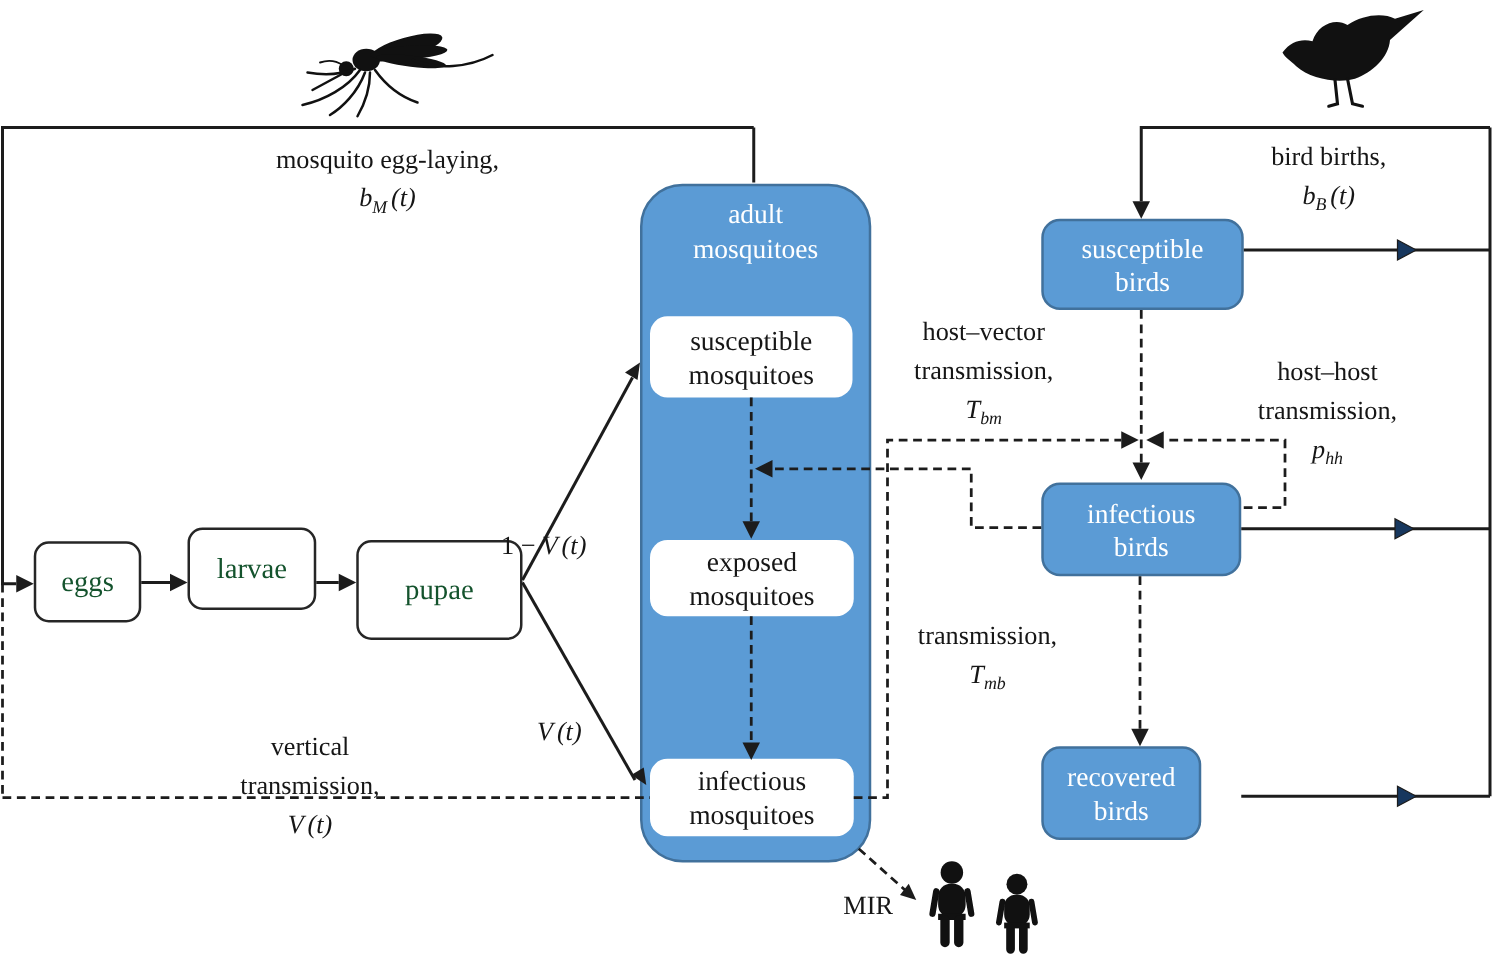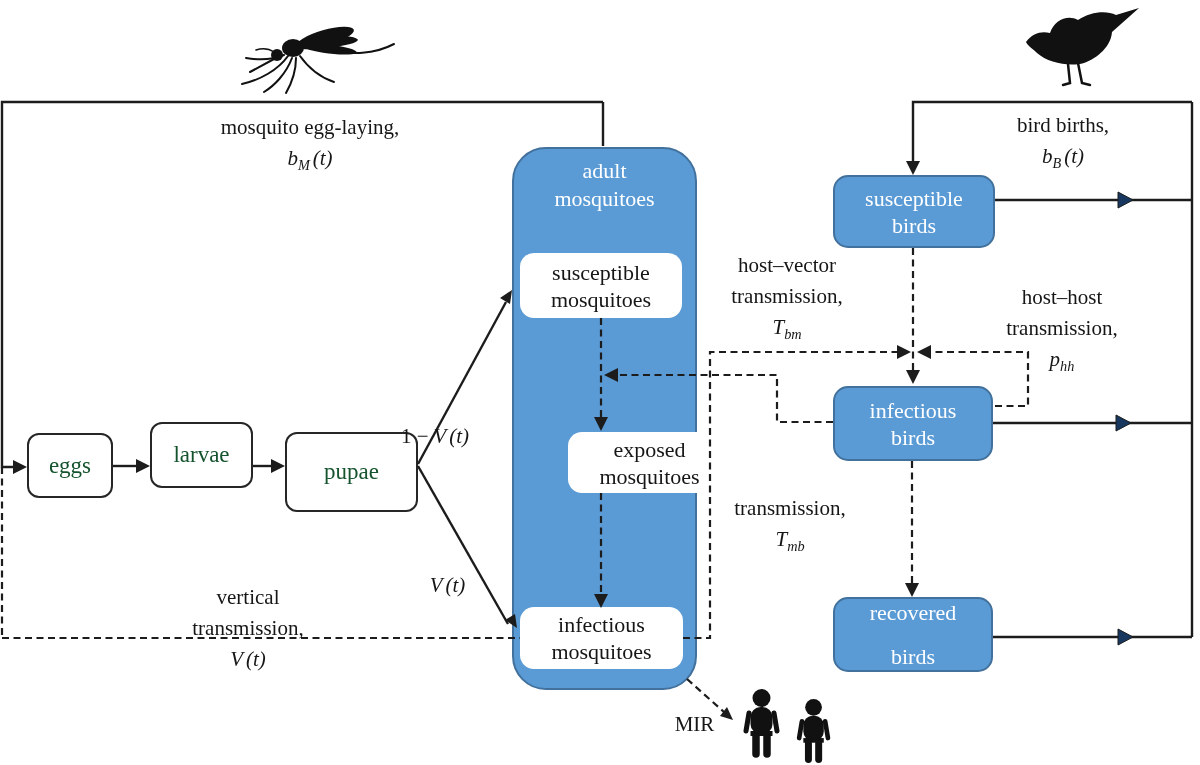--- a/index.html
+++ b/index.html
@@ -10,27 +10,27 @@
   
   .box{position:absolute;display:flex;flex-direction:column;align-items:center;
        justify-content:center;text-align:center;box-sizing:border-box;}
   .container-box{
     left:512px;top:147px;width:185px;height:543px;border-radius:34px;
     background:var(--node-fill);border:2px solid var(--node-border);
     justify-content:flex-start;color:#fff;font-size:22px;line-height:28px;padding-top:8px;
   }
   .whitebox{background:#fff;border-radius:14px;color:#161616;font-size:22px;line-height:27px;}
   #box-sus-mosq{left:520px;top:253px;width:162px;height:65px;}
-  #box-exp-mosq{left:520px;top:432px;width:163px;height:61px;margin-left:48px;}
+  #box-exp-mosq{left:520px;top:432px;width:163px;height:61px;}
   #box-inf-mosq{left:520px;top:607px;width:163px;height:62px;}
   .birdbox{background:var(--node-fill);border:2px solid var(--node-border);
     border-radius:15px;color:#fff;font-size:22px;line-height:27px;}
   #box-sus-birds{left:833px;top:175px;width:162px;height:73px;}
   #box-inf-birds{left:833px;top:386px;width:160px;height:75px;}
-  #box-rec-birds{left:833px;top:597px;width:160px;height:75px;justify-content:space-between;}
+  #box-rec-birds{left:833px;top:597px;width:128px;height:75px;}
   .lifebox{background:#fff;border:2px solid #262626;border-radius:12px;
     color:#14532d;font-size:23px;}
   #box-eggs{left:27px;top:433px;width:86px;height:65px;}
   #box-larvae{left:150px;top:422px;width:103px;height:66px;}
   #box-pupae{left:285px;top:432px;width:133px;height:80px;}
   
   .lbl{position:absolute;text-align:center;font-size:21px;line-height:31px;}
   .lbl i{font-style:italic;}
   .lbl sub{font-size:68%;font-style:italic;line-height:0;}
   .arg{margin-left:3px;}

